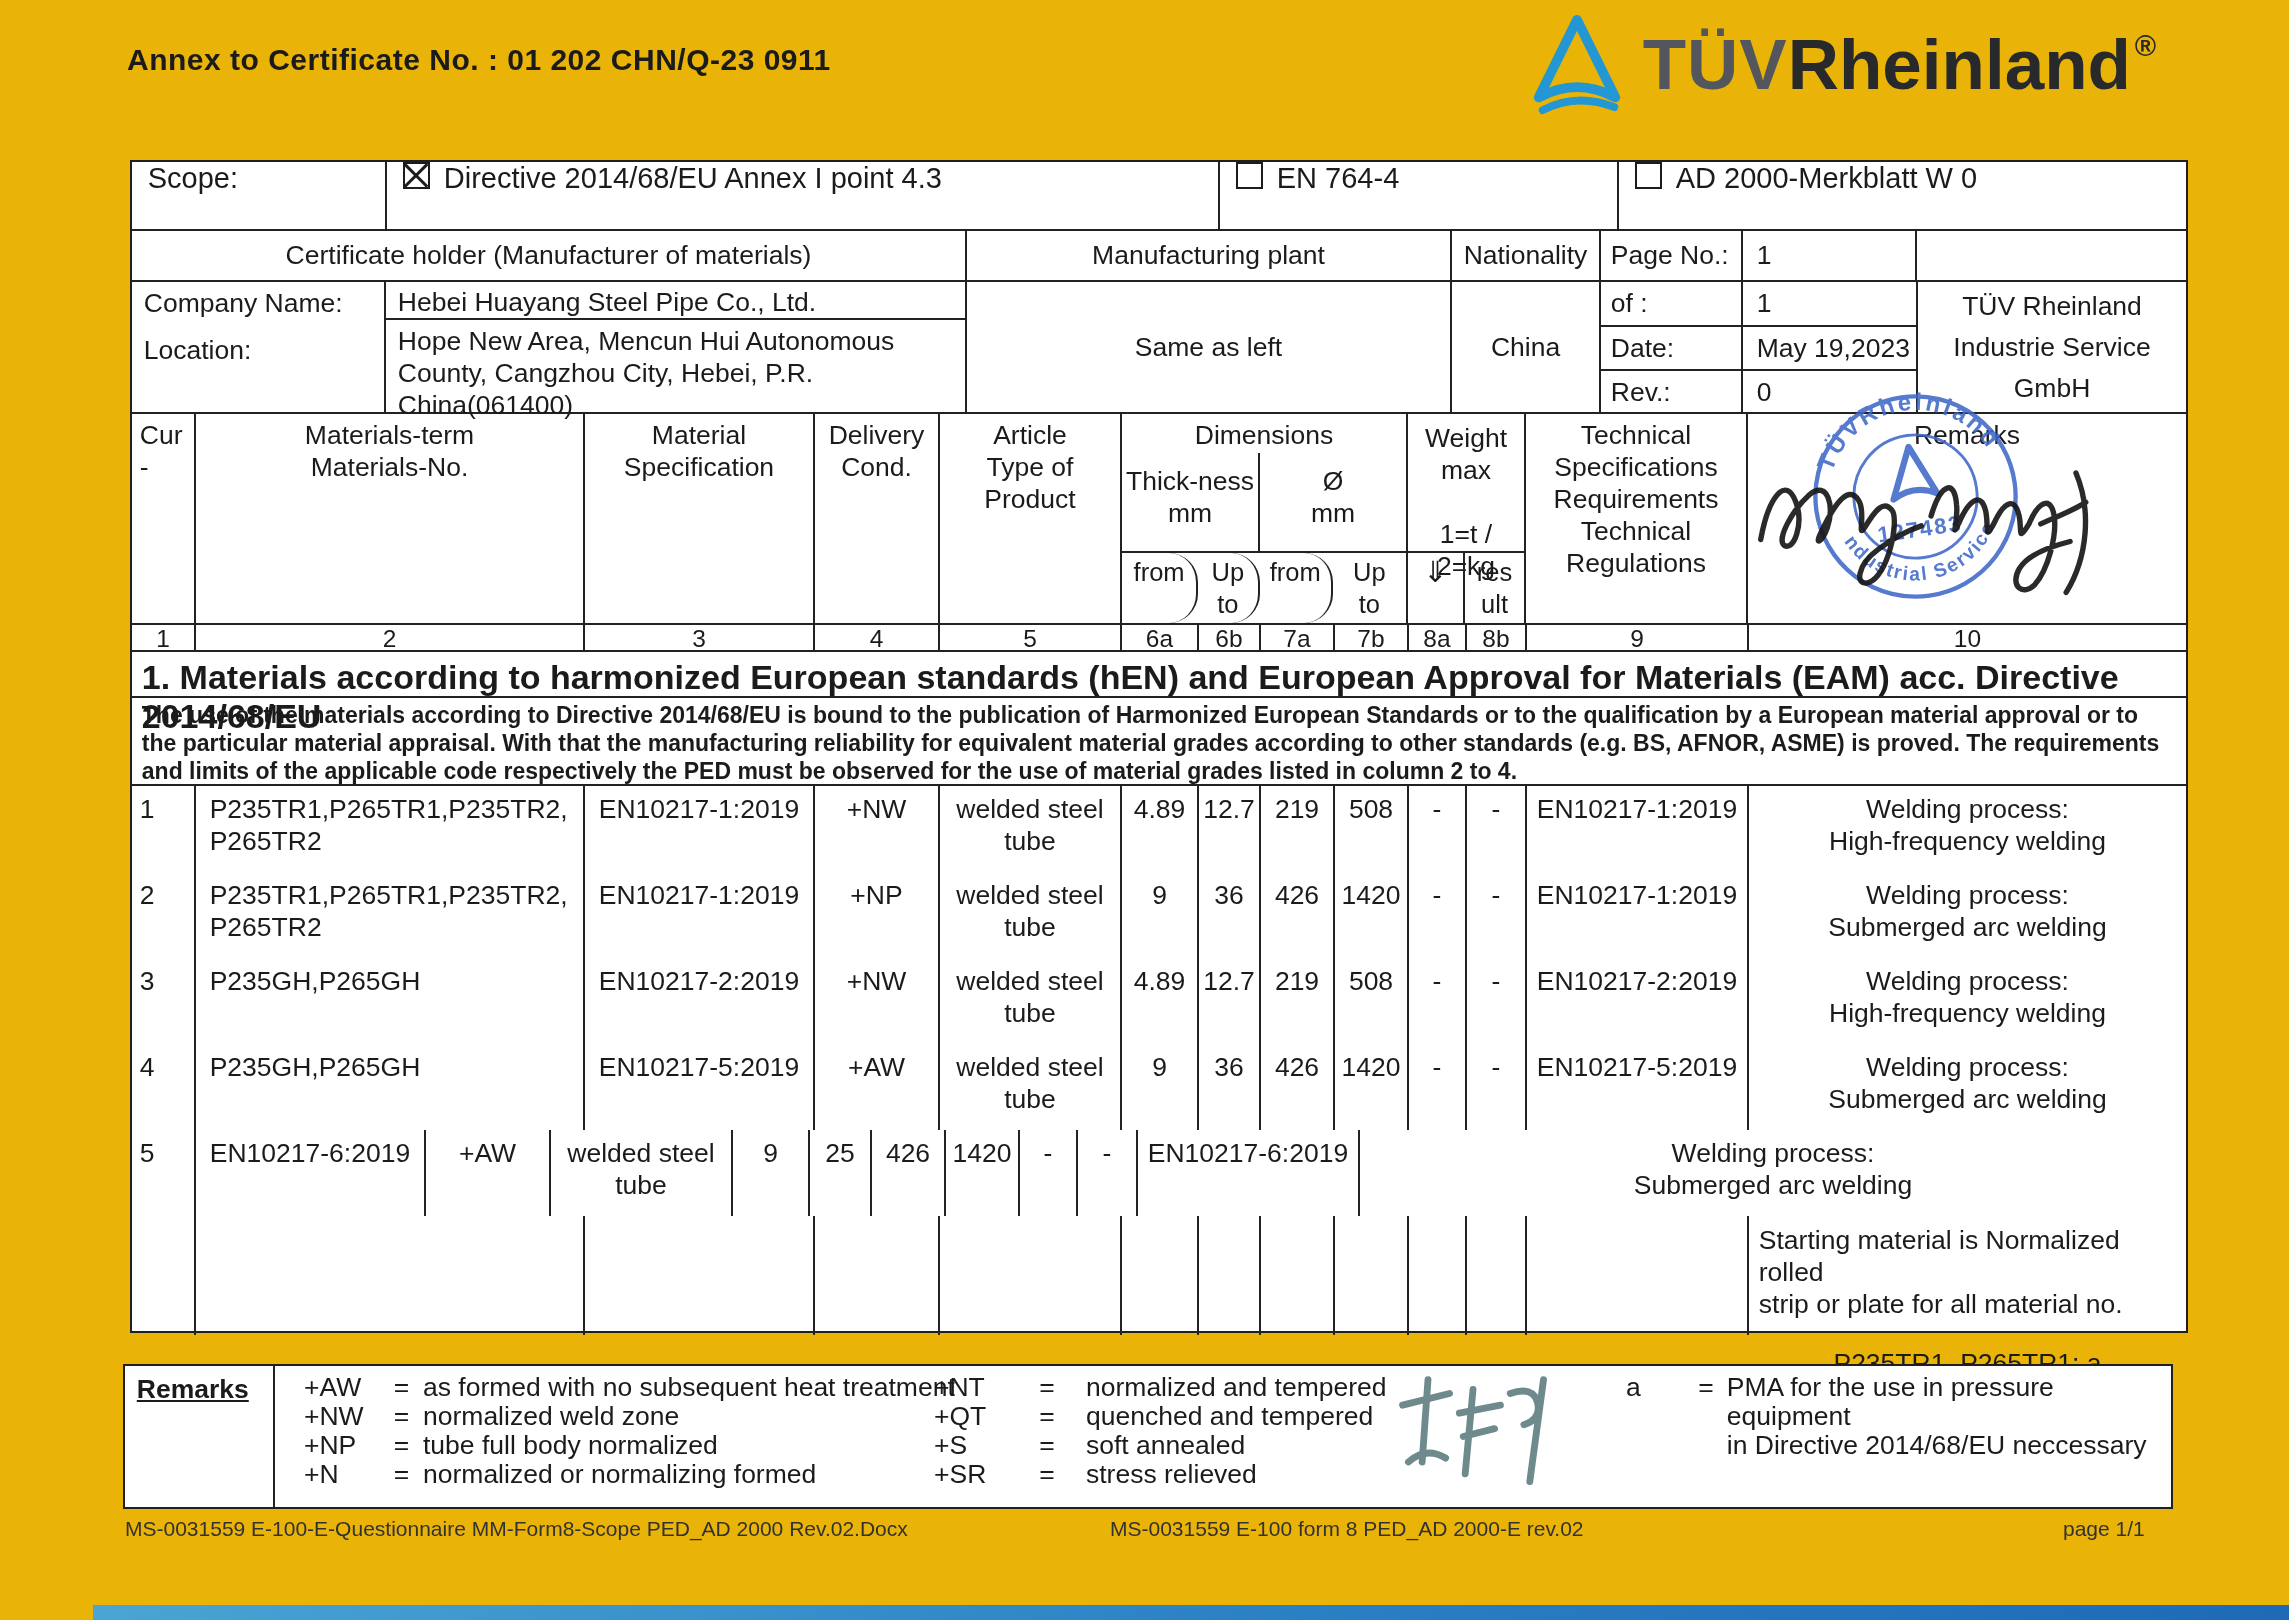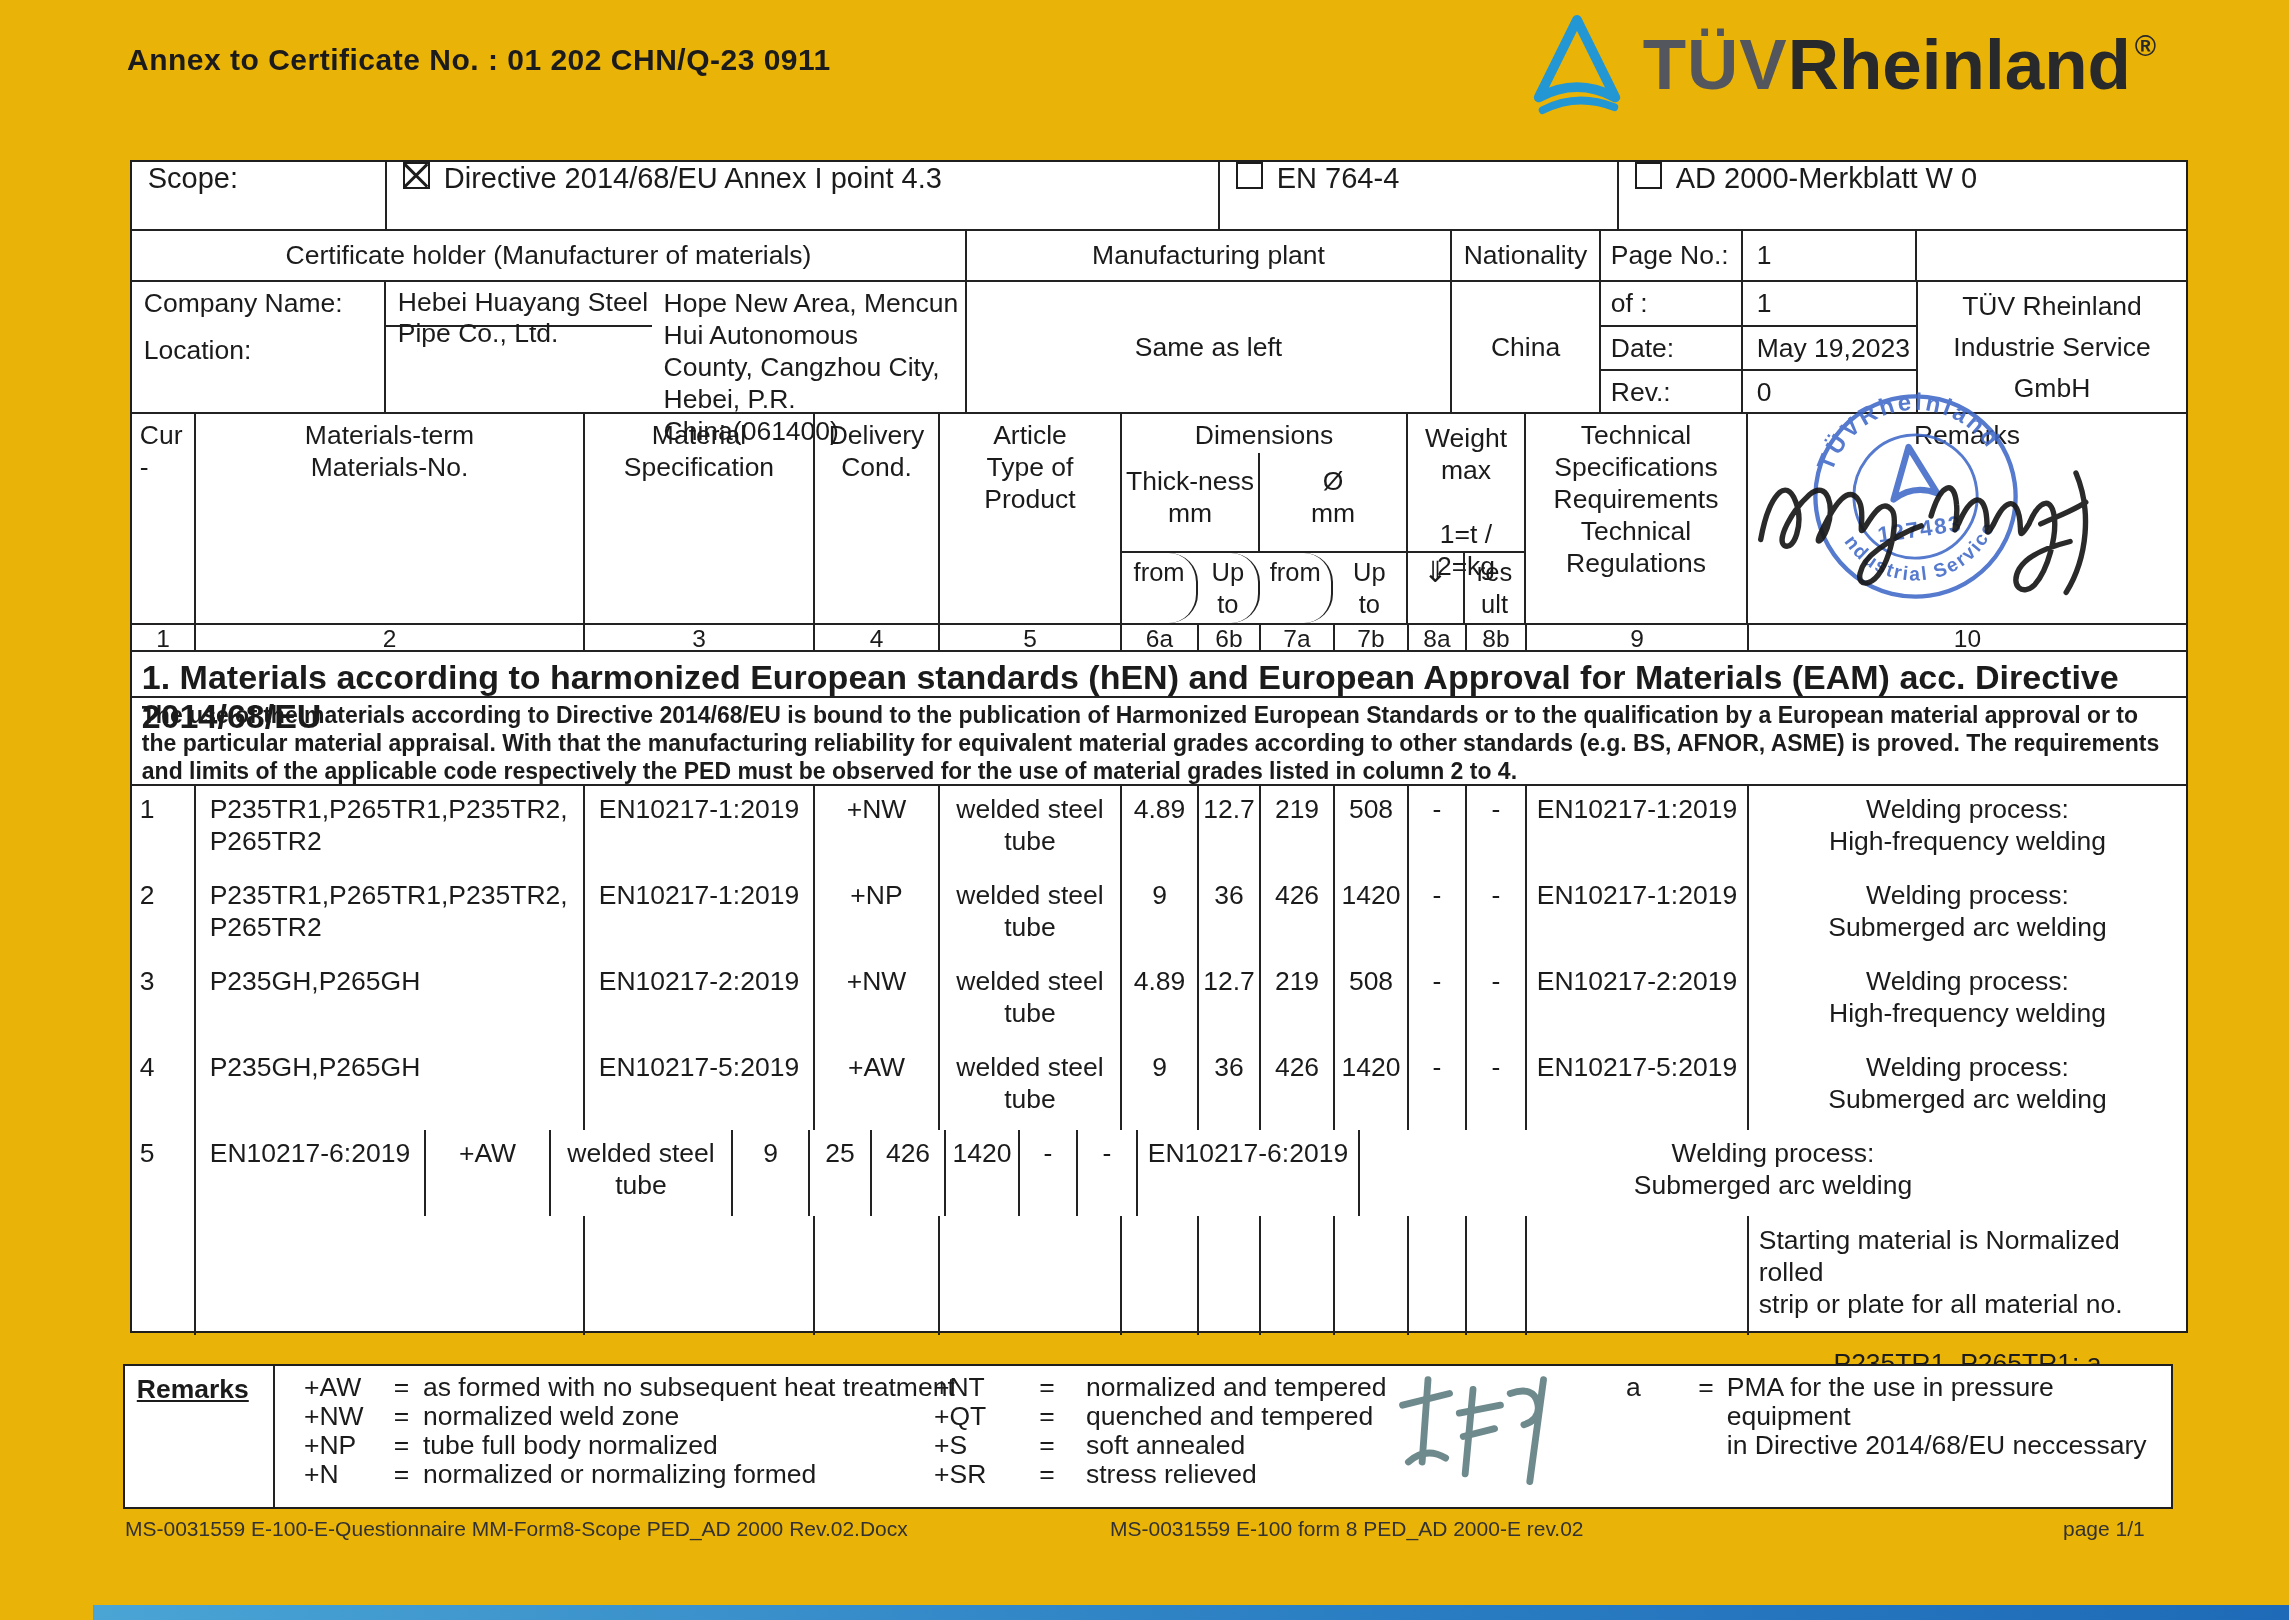--- a/index.html
+++ b/index.html
@@ -35,21 +35,21 @@
   .cb.checked::after  { transform:rotate(-45deg); }
 
   
   .row-certhdr { height:51px; font-size:26.5px; }
   .row-certhdr .cell { display:flex; align-items:center; }
 
   
   .row-company { height:132px; font-size:26.5px; }
   .lblcol { width:254px; padding:5.9px 0 0 11.8px; }
   .lblcol .l2 { margin-top:15.7px; }
-  .valcol { width:581px; display:flex; flex-direction:row; }
+  .valcol { width:581px; display:flex; flex-direction:column; }
   .valcol .v1 { height:45px; border-bottom:2px solid #222; padding:4.9px 0 0 11.8px; }
   .valcol .v2 { padding:4.9px 0 0 11.8px; line-height:32px; }
   .plantcol { width:485px; display:flex; align-items:center; justify-content:center; }
   .natcol { width:149px; display:flex; align-items:center; justify-content:center; }
   .rightblock { flex:1; display:flex; }
   .pgrows { width:317px; display:flex; flex-direction:column; }
   .pgrow { display:flex; height:44px; }
   .pgrow + .pgrow { border-top:2px solid #222; }
   .pgl { width:142px; border-right:2px solid #222; padding:5.9px 0 0 9.8px; }
   .pgv { flex:1; border-right:2px solid #222; padding:5.9px 0 0 13.7px; }

